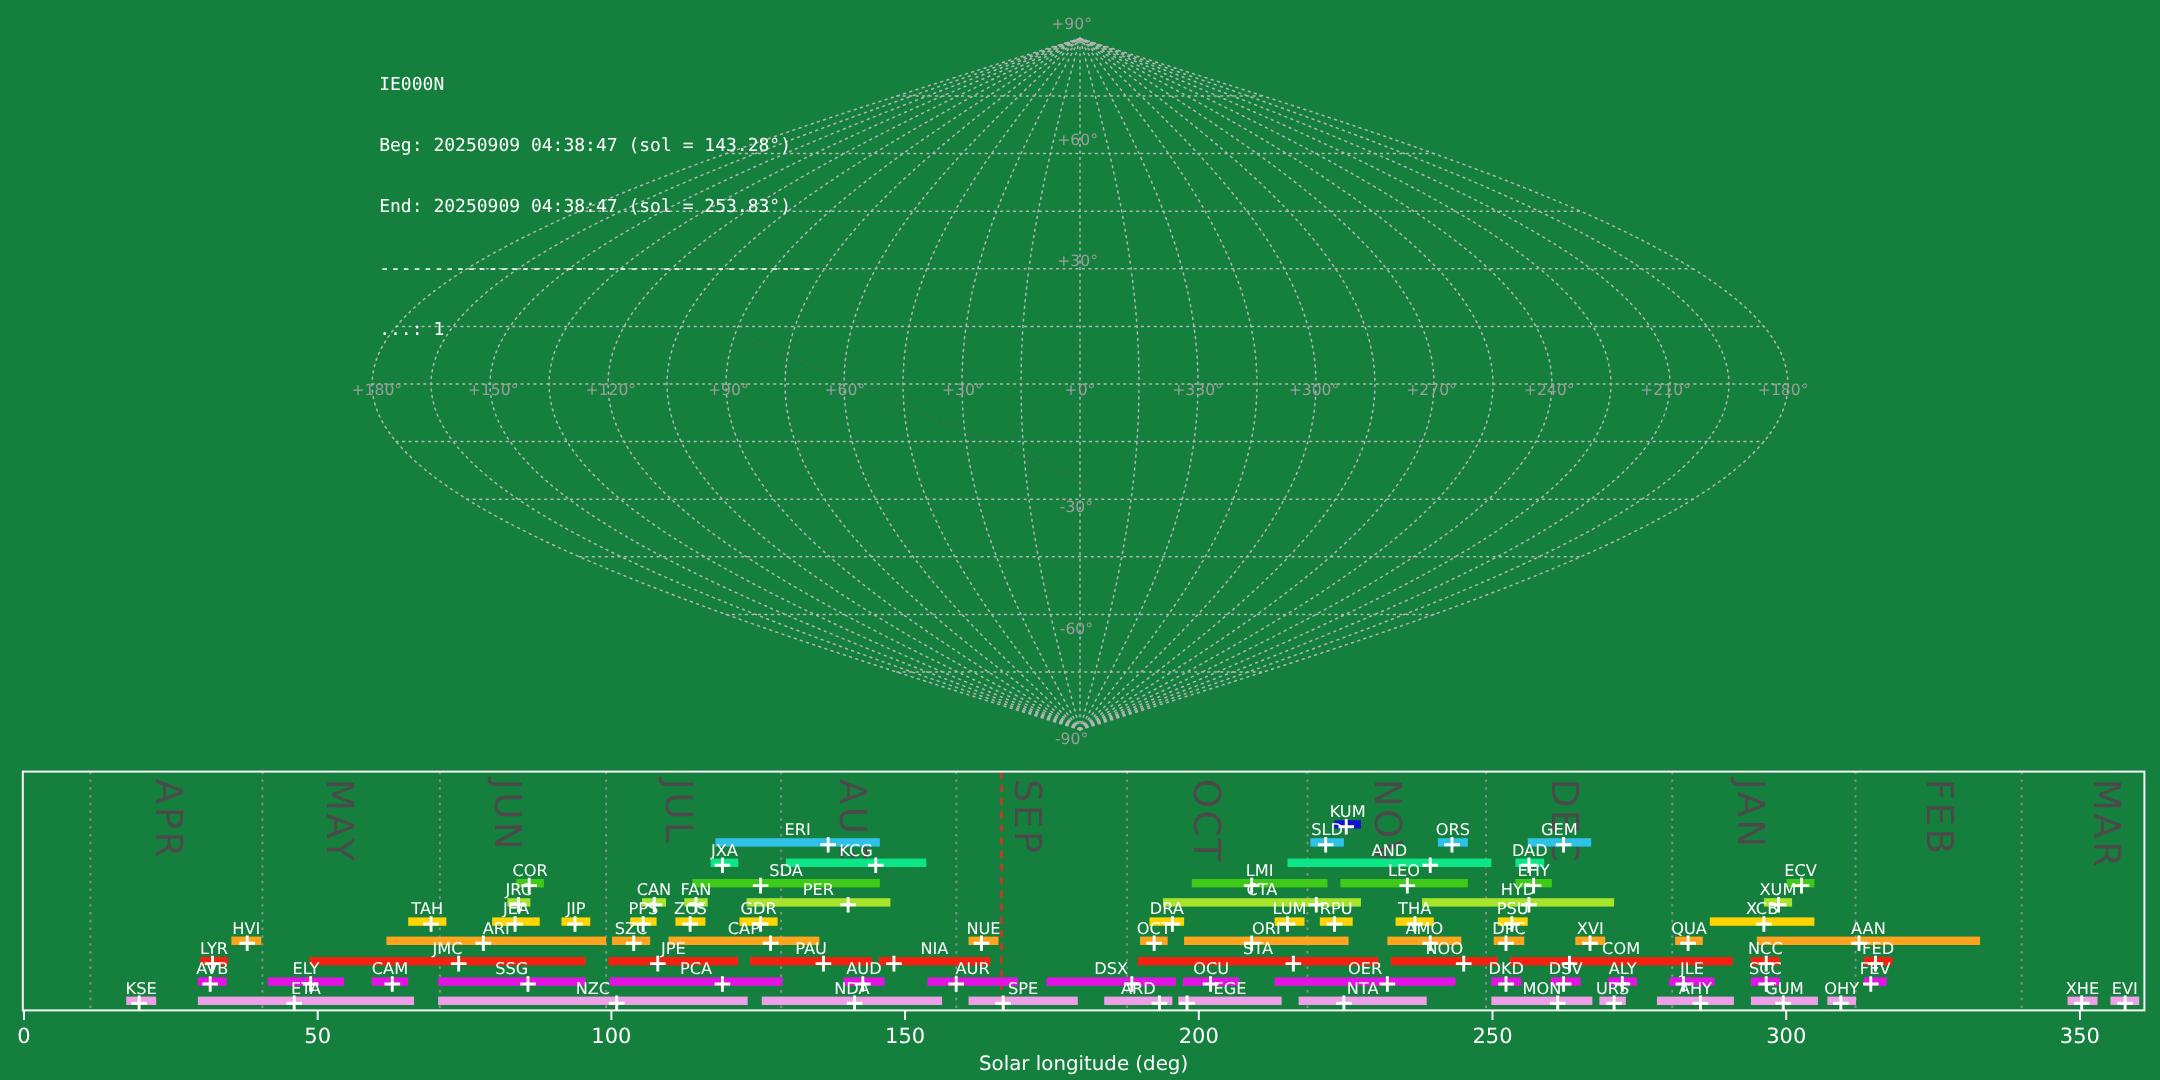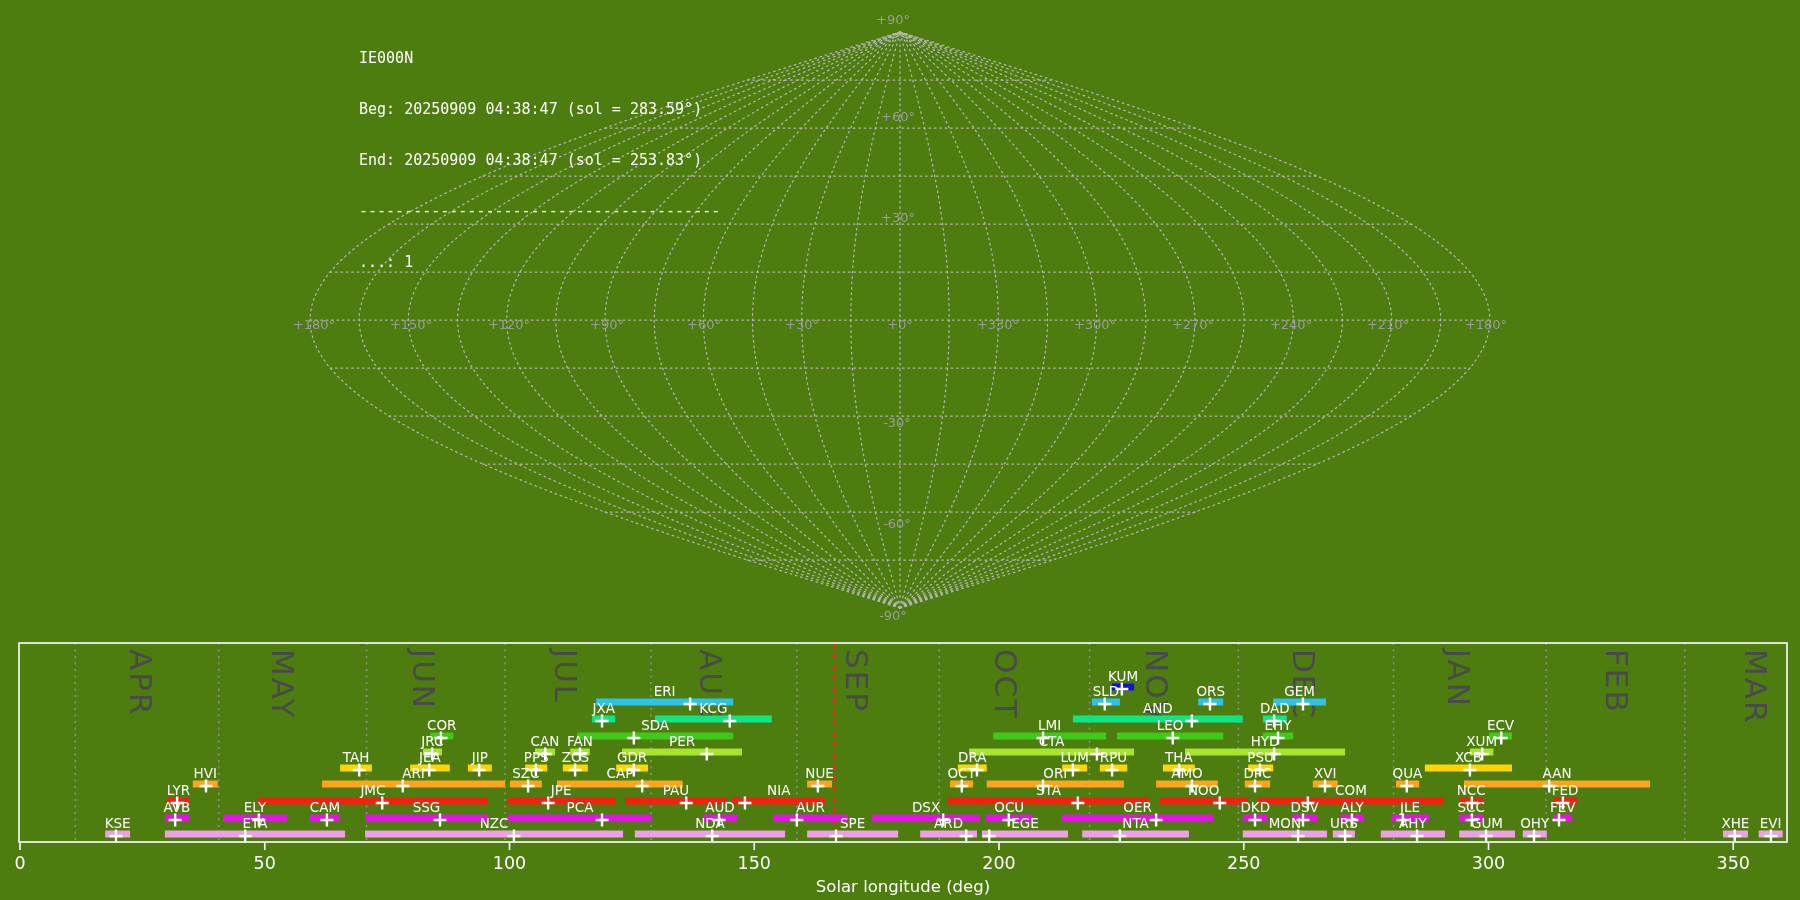--- a/index.html
+++ b/index.html
@@ -1,21 +1,21 @@
 <!DOCTYPE html>
 <html><head>
 <meta charset="utf-8">
 <style>
   html,body{margin:0;padding:0;background:#000;width:1800px;height:900px;overflow:hidden;}
-  #stage{position:relative;width:1800px;height:900px;background:#4d7c0f;}
+  #stage{position:relative;width:1800px;height:900px;background:#15803d;}
   #plot{position:absolute;left:0;top:0;}
   .hdr{
-    position:absolute;left:316px;top:16px;
+    position:absolute;left:316px;top:28px;
     color:#ffffff;font-family:"DejaVu Sans Mono","Liberation Mono",monospace;
-    font-size:15px;line-height:17px;white-space:pre;margin-left:43px;
+    font-size:15px;line-height:17px;white-space:pre;
   }
   text{font-family:"DejaVu Sans","Liberation Sans",sans-serif;}
 </style>
 </head>
 <body>
 
 <div id="stage">
   <svg id="plot" width="1800" height="900" viewBox="0 0 1800 900">
       <g>
         <line stroke="#b5b5b5" stroke-width="1.25" fill="none" stroke-dasharray="1.6 3.8" stroke-linecap="round" x1="747.2967633895128" y1="560" x2="1052.7032366104872" y2="560"></line>
@@ -397,18 +397,18 @@
         <text x="1243.75" y="869" fill="#ffffff" font-size="17.5" text-anchor="middle">250</text>
         <line x1="1488.4999999999998" y1="842" x2="1488.4999999999998" y2="850" stroke="#ffffff" stroke-width="1.6"></line>
         <text x="1488.4999999999998" y="869" fill="#ffffff" font-size="17.5" text-anchor="middle">300</text>
         <line x1="1733.2499999999998" y1="842" x2="1733.2499999999998" y2="850" stroke="#ffffff" stroke-width="1.6"></line>
         <text x="1733.2499999999998" y="869" fill="#ffffff" font-size="17.5" text-anchor="middle">350</text>
         <text x="903" y="892" fill="#ffffff" font-size="16.5" text-anchor="middle">Solar longitude (deg)</text>
       </g>
     </svg>
   <div class="hdr">
     <div>IE000N</div>
-    <div>Beg: 20250909 04:38:47 (sol = 283.59°)</div>
+    <div>Beg: 20250909 04:38:47 (sol = 143.28°)</div>
     <div>End: 20250909 04:38:47 (sol = 253.83°)</div>
     <div>----------------------------------------</div>
     <div>...: 1</div>
   </div>
 </div>
 
 </body></html>

